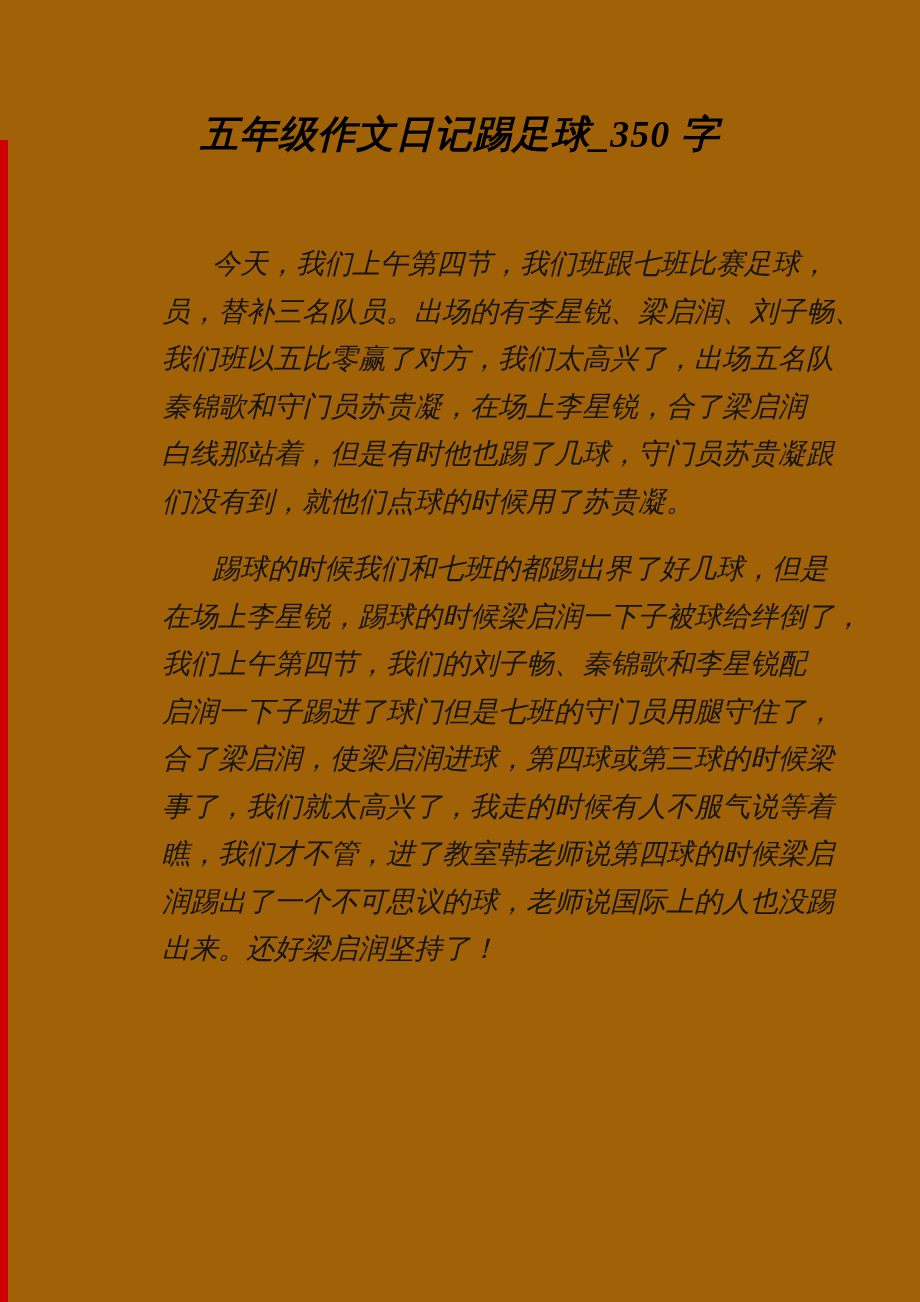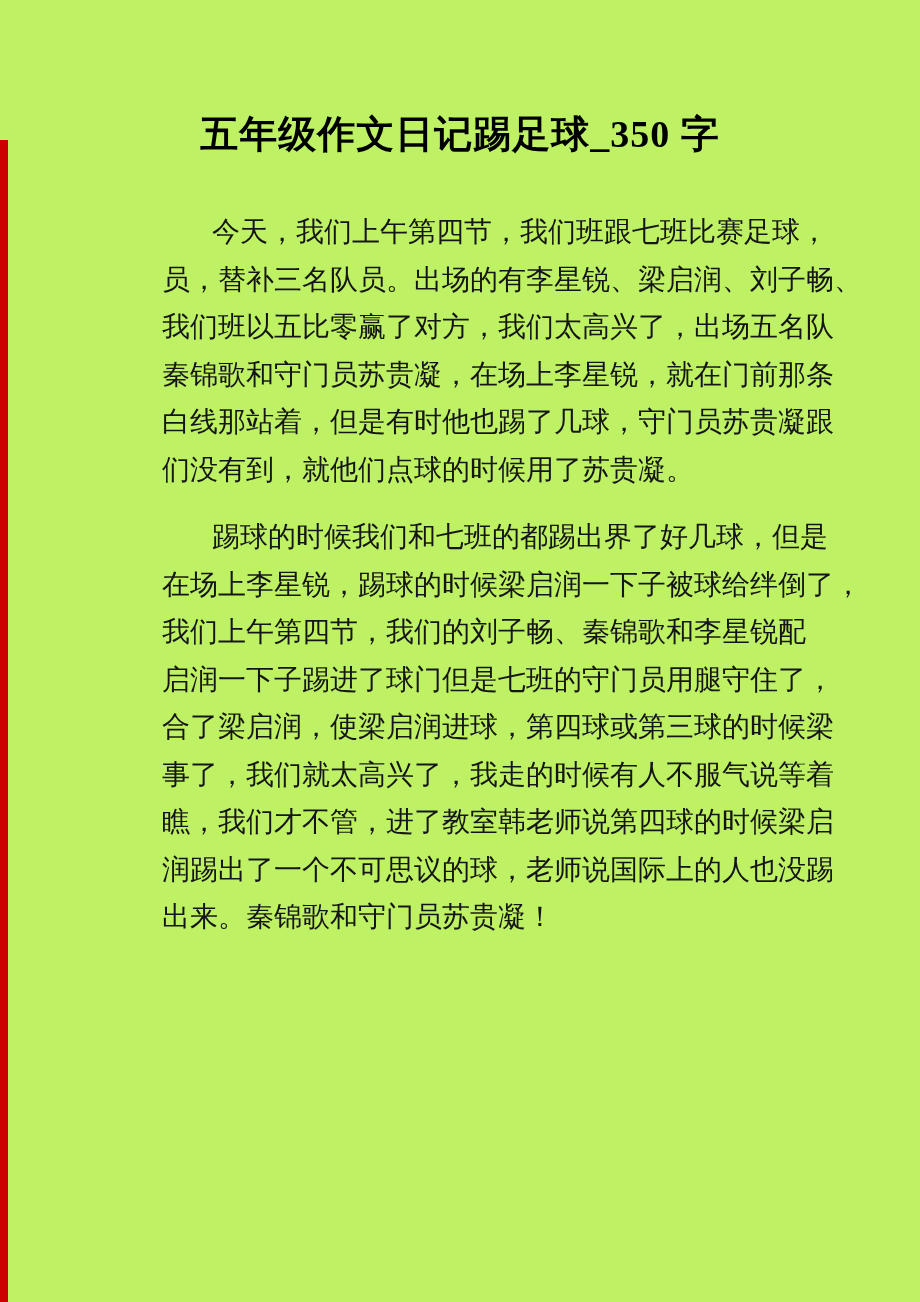--- a/index.html
+++ b/index.html
@@ -1,43 +1,44 @@
 <!DOCTYPE html>
 <html><head>
 <meta charset="utf-8">
 <style>
   * { margin: 0; padding: 0; box-sizing: border-box; }
   html, body { background: #ffffff; }
   .page {
     position: relative;
     width: 920px;
     height: 1302px;
-    background: #bef264;
+    background: #a16207;
     overflow: hidden;
     font-family: "Liberation Serif", "DejaVu Serif", serif;
+    font-style: italic;
   }
   .red-bar {
     position: absolute;
     left: 0;
     top: 140px;
     width: 8px;
     height: 1162px;
   }
   .title {
     margin-top: 106px;
     text-align: center;
     font-size: 38px;
     line-height: 56px;
     font-weight: bold;
     color: #000000;
     letter-spacing: 1px;
     font-family: "Liberation Serif", "DejaVu Serif", serif;
   }
   .body-text {
-    margin-top: 46px;
+    margin-top: 78px;
     margin-left: 162px;
     width: 712px;
     color: #151515;
   }
   .paragraph { }
   .paragraph + .paragraph { margin-top: 20px; }
   .line {
     font-size: 28px;
     line-height: 47.5px;
     white-space: nowrap;
@@ -49,29 +50,29 @@
 <body>
 
 <div class="page">
   <div class="red-bar" style="background: rgb(204, 0, 0);"></div>
   <h1 class="title">五年级作文日记踢足球_350 字</h1>
   <div class="body-text">
     <div class="paragraph">
         <div class="line">今天，我们上午第四节，我们班跟七班比赛足球，</div>
         <div class="line">员，替补三名队员。出场的有李星锐、梁启润、刘子畅、</div>
         <div class="line">我们班以五比零赢了对方，我们太高兴了，出场五名队</div>
-        <div class="line">秦锦歌和守门员苏贵凝，在场上李星锐，就在门前那条</div>
+        <div class="line">秦锦歌和守门员苏贵凝，在场上李星锐，合了梁启润</div>
         <div class="line">白线那站着，但是有时他也踢了几球，守门员苏贵凝跟</div>
         <div class="line">们没有到，就他们点球的时候用了苏贵凝。</div>
       </div>
     <div class="paragraph">
         <div class="line">踢球的时候我们和七班的都踢出界了好几球，但是</div>
         <div class="line">在场上李星锐，踢球的时候梁启润一下子被球给绊倒了，</div>
         <div class="line">我们上午第四节，我们的刘子畅、秦锦歌和李星锐配</div>
         <div class="line">启润一下子踢进了球门但是七班的守门员用腿守住了，</div>
         <div class="line">合了梁启润，使梁启润进球，第四球或第三球的时候梁</div>
         <div class="line">事了，我们就太高兴了，我走的时候有人不服气说等着</div>
         <div class="line">瞧，我们才不管，进了教室韩老师说第四球的时候梁启</div>
         <div class="line">润踢出了一个不可思议的球，老师说国际上的人也没踢</div>
-        <div class="line">出来。秦锦歌和守门员苏贵凝！</div>
+        <div class="line">出来。还好梁启润坚持了！</div>
       </div>
   </div>
 </div>
 
 </body></html>

